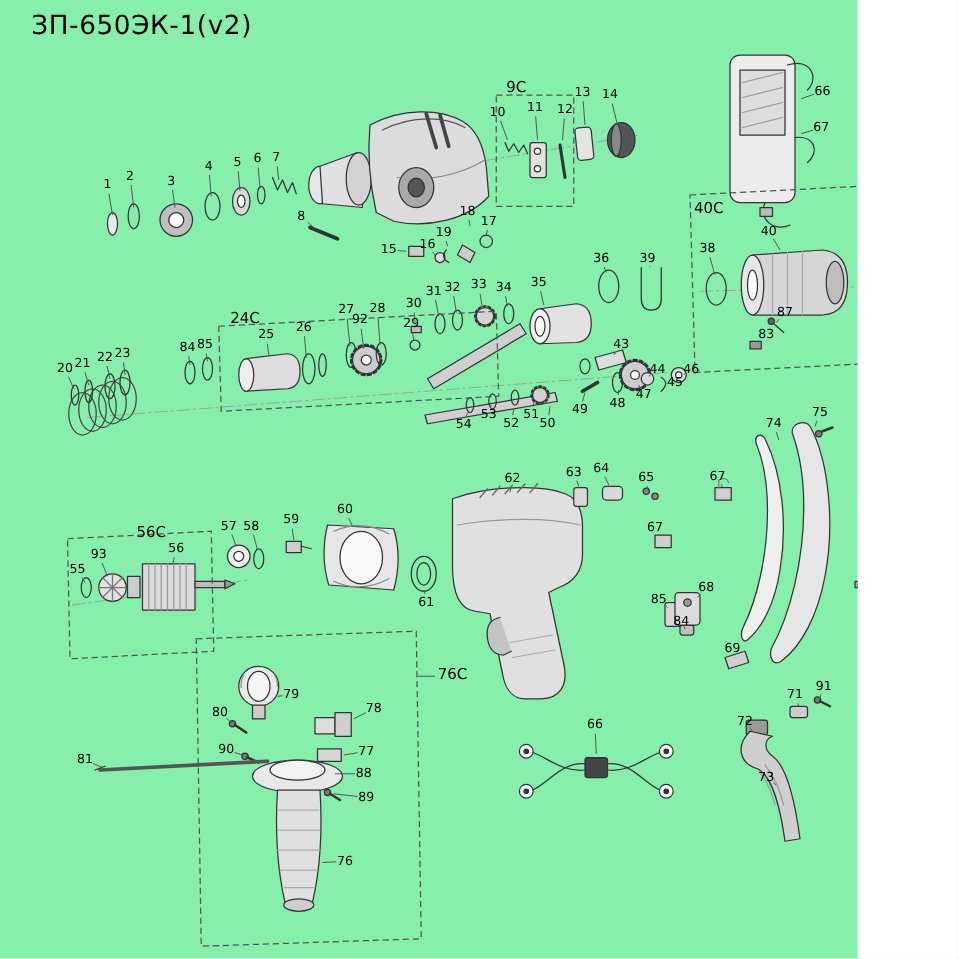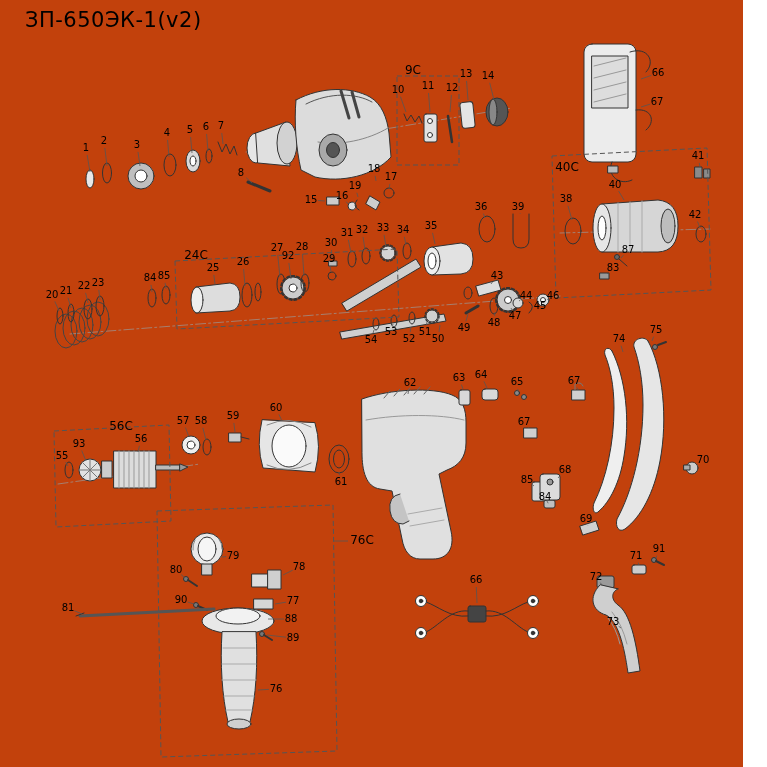--- a/index.html
+++ b/index.html
@@ -1,16 +1,16 @@
 <!DOCTYPE html>
 <html><head>
 <meta charset="utf-8">
 <style>
   html,body{margin:0;padding:0;background:#fff;}
-  .stage{position:relative;width:743px;height:767px;background:#c2410c;overflow:hidden;
+  .stage{position:relative;width:686px;height:767px;background:#86efac;overflow:hidden;
          font-family:"DejaVu Sans","Liberation Sans",sans-serif;}
   .title{position:absolute;top:8px;left:25px;font-size:21px;color:#000;letter-spacing:.5px;z-index:2;}
   svg{position:absolute;left:0;top:0;}
   .group-box{fill:none;stroke:#555;stroke-width:1;stroke-dasharray:5 3;}
   .group-label{font-size:12px;fill:#000;}
   .part-label{font-size:10px;fill:#000;}
   .leader{stroke:#555;stroke-width:.8;}
 </style>
 </head>
 <body>

